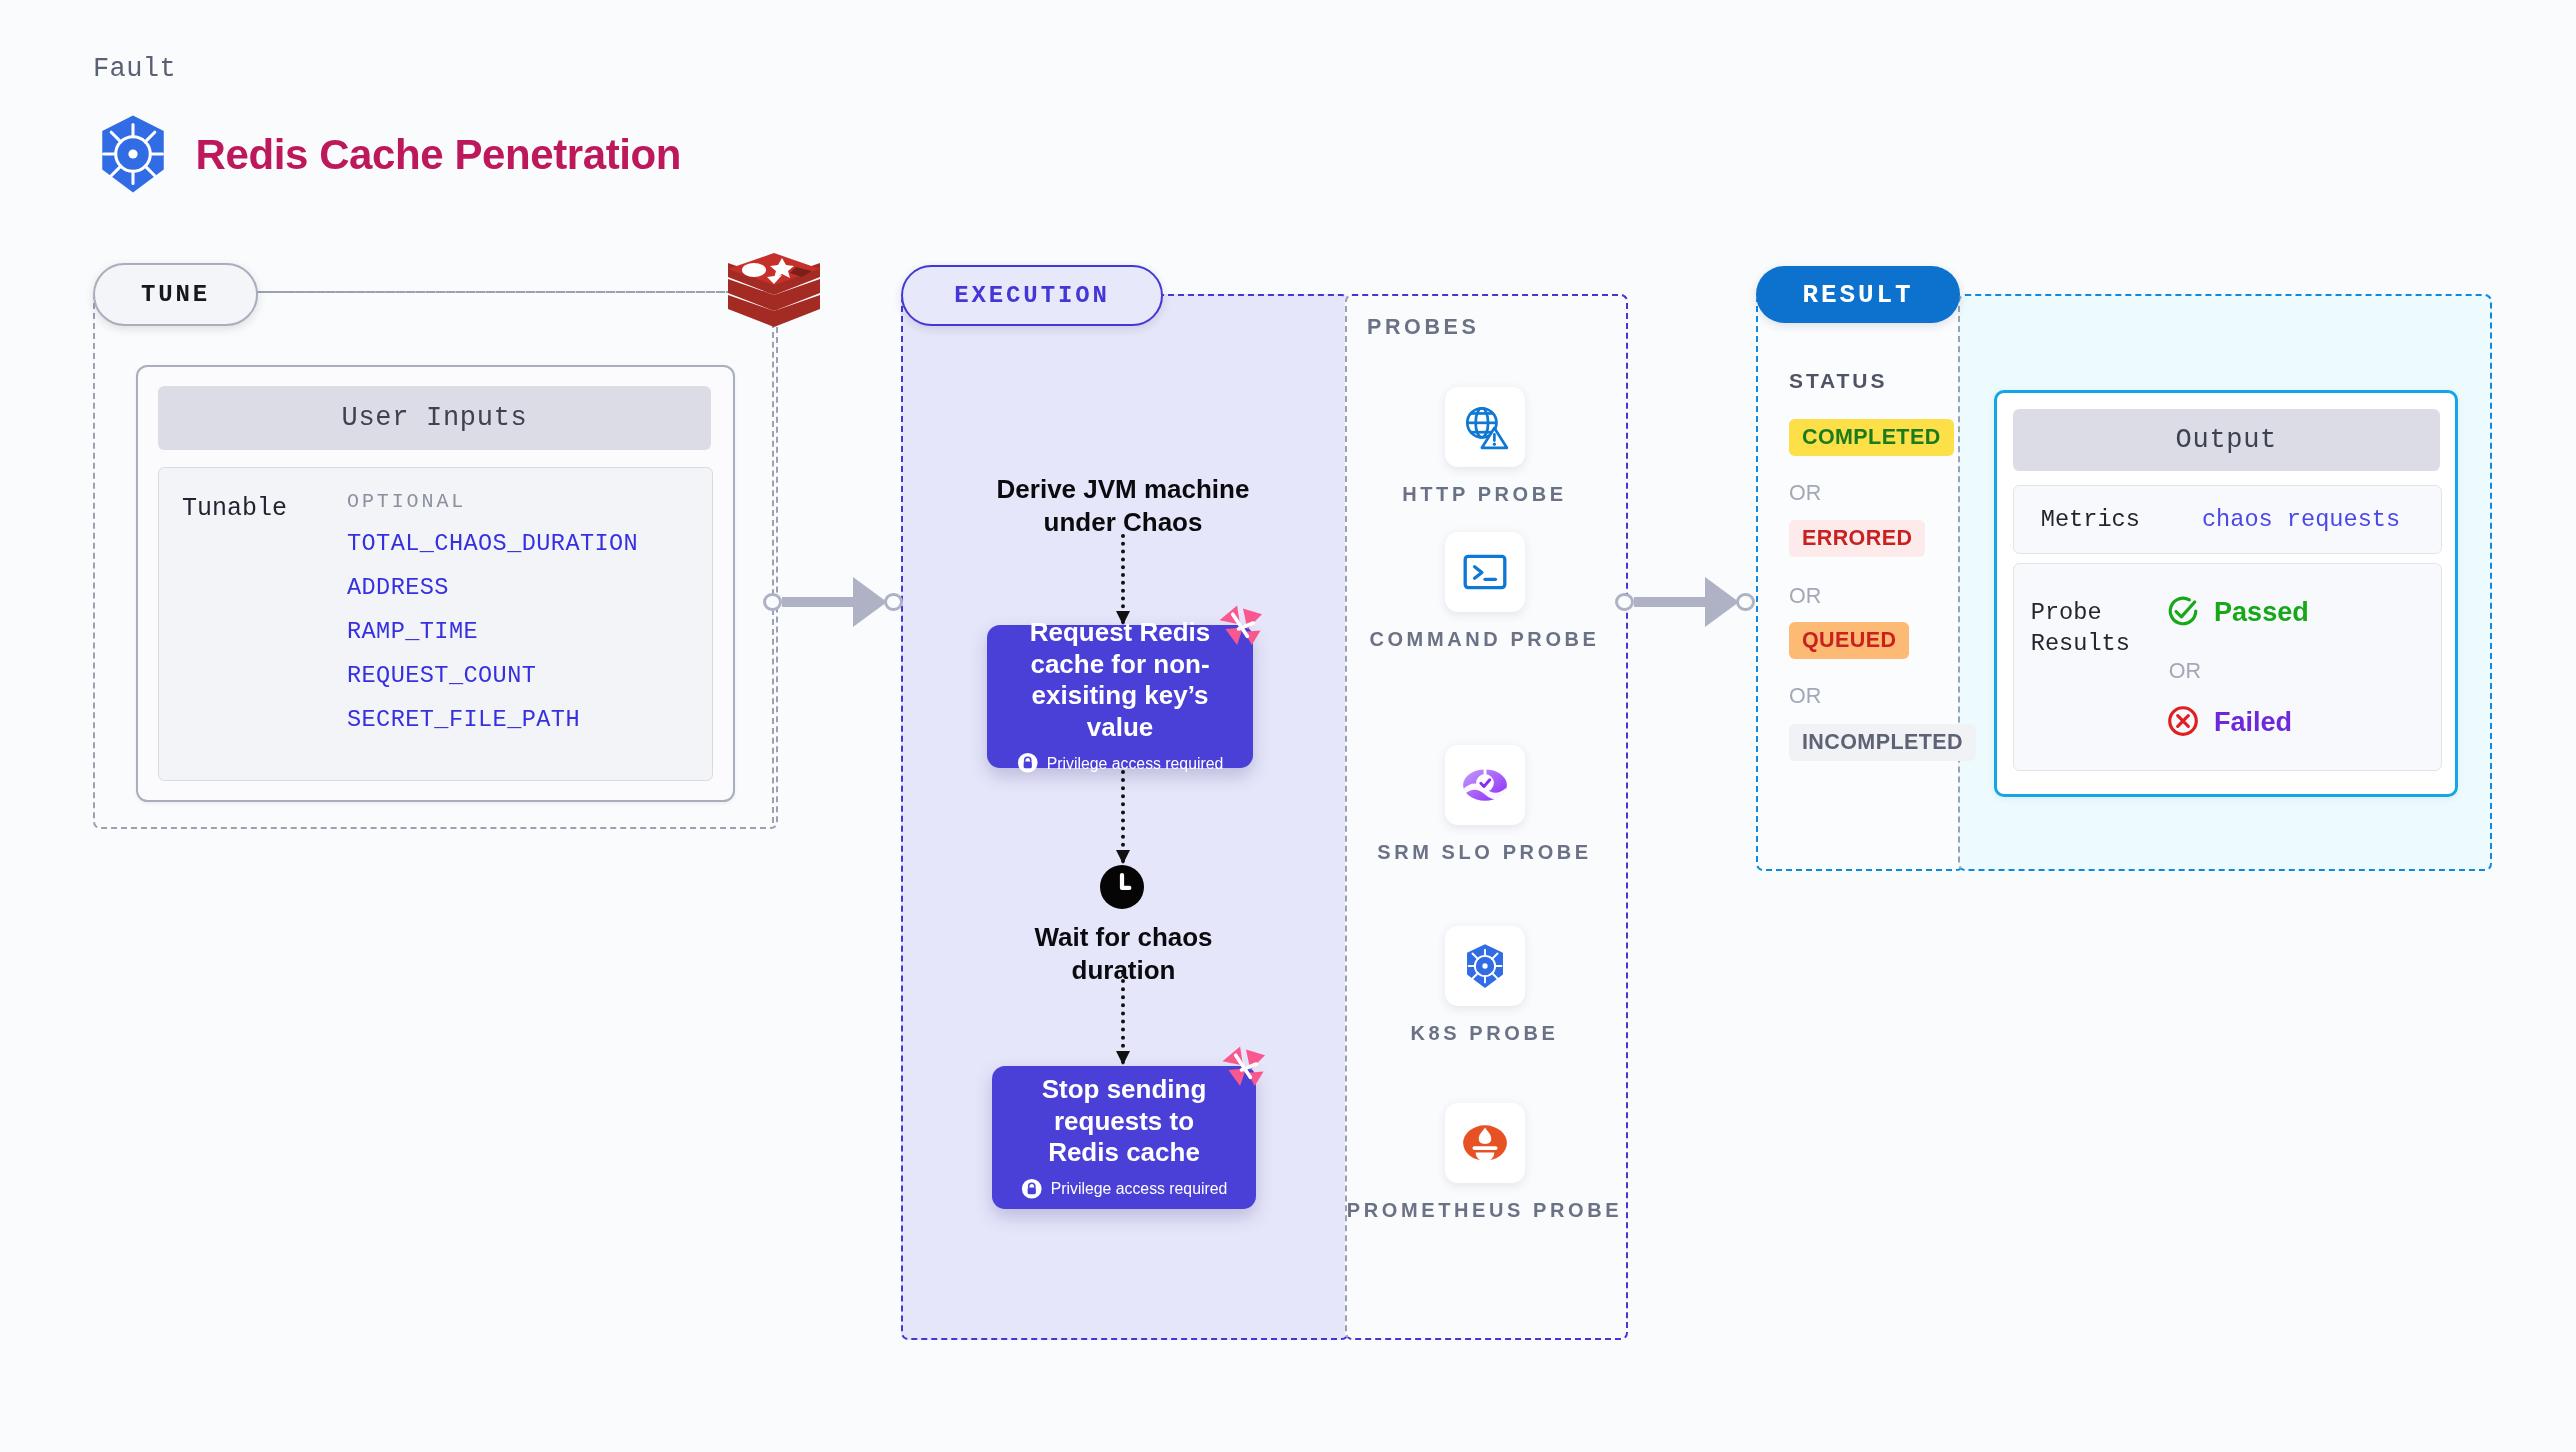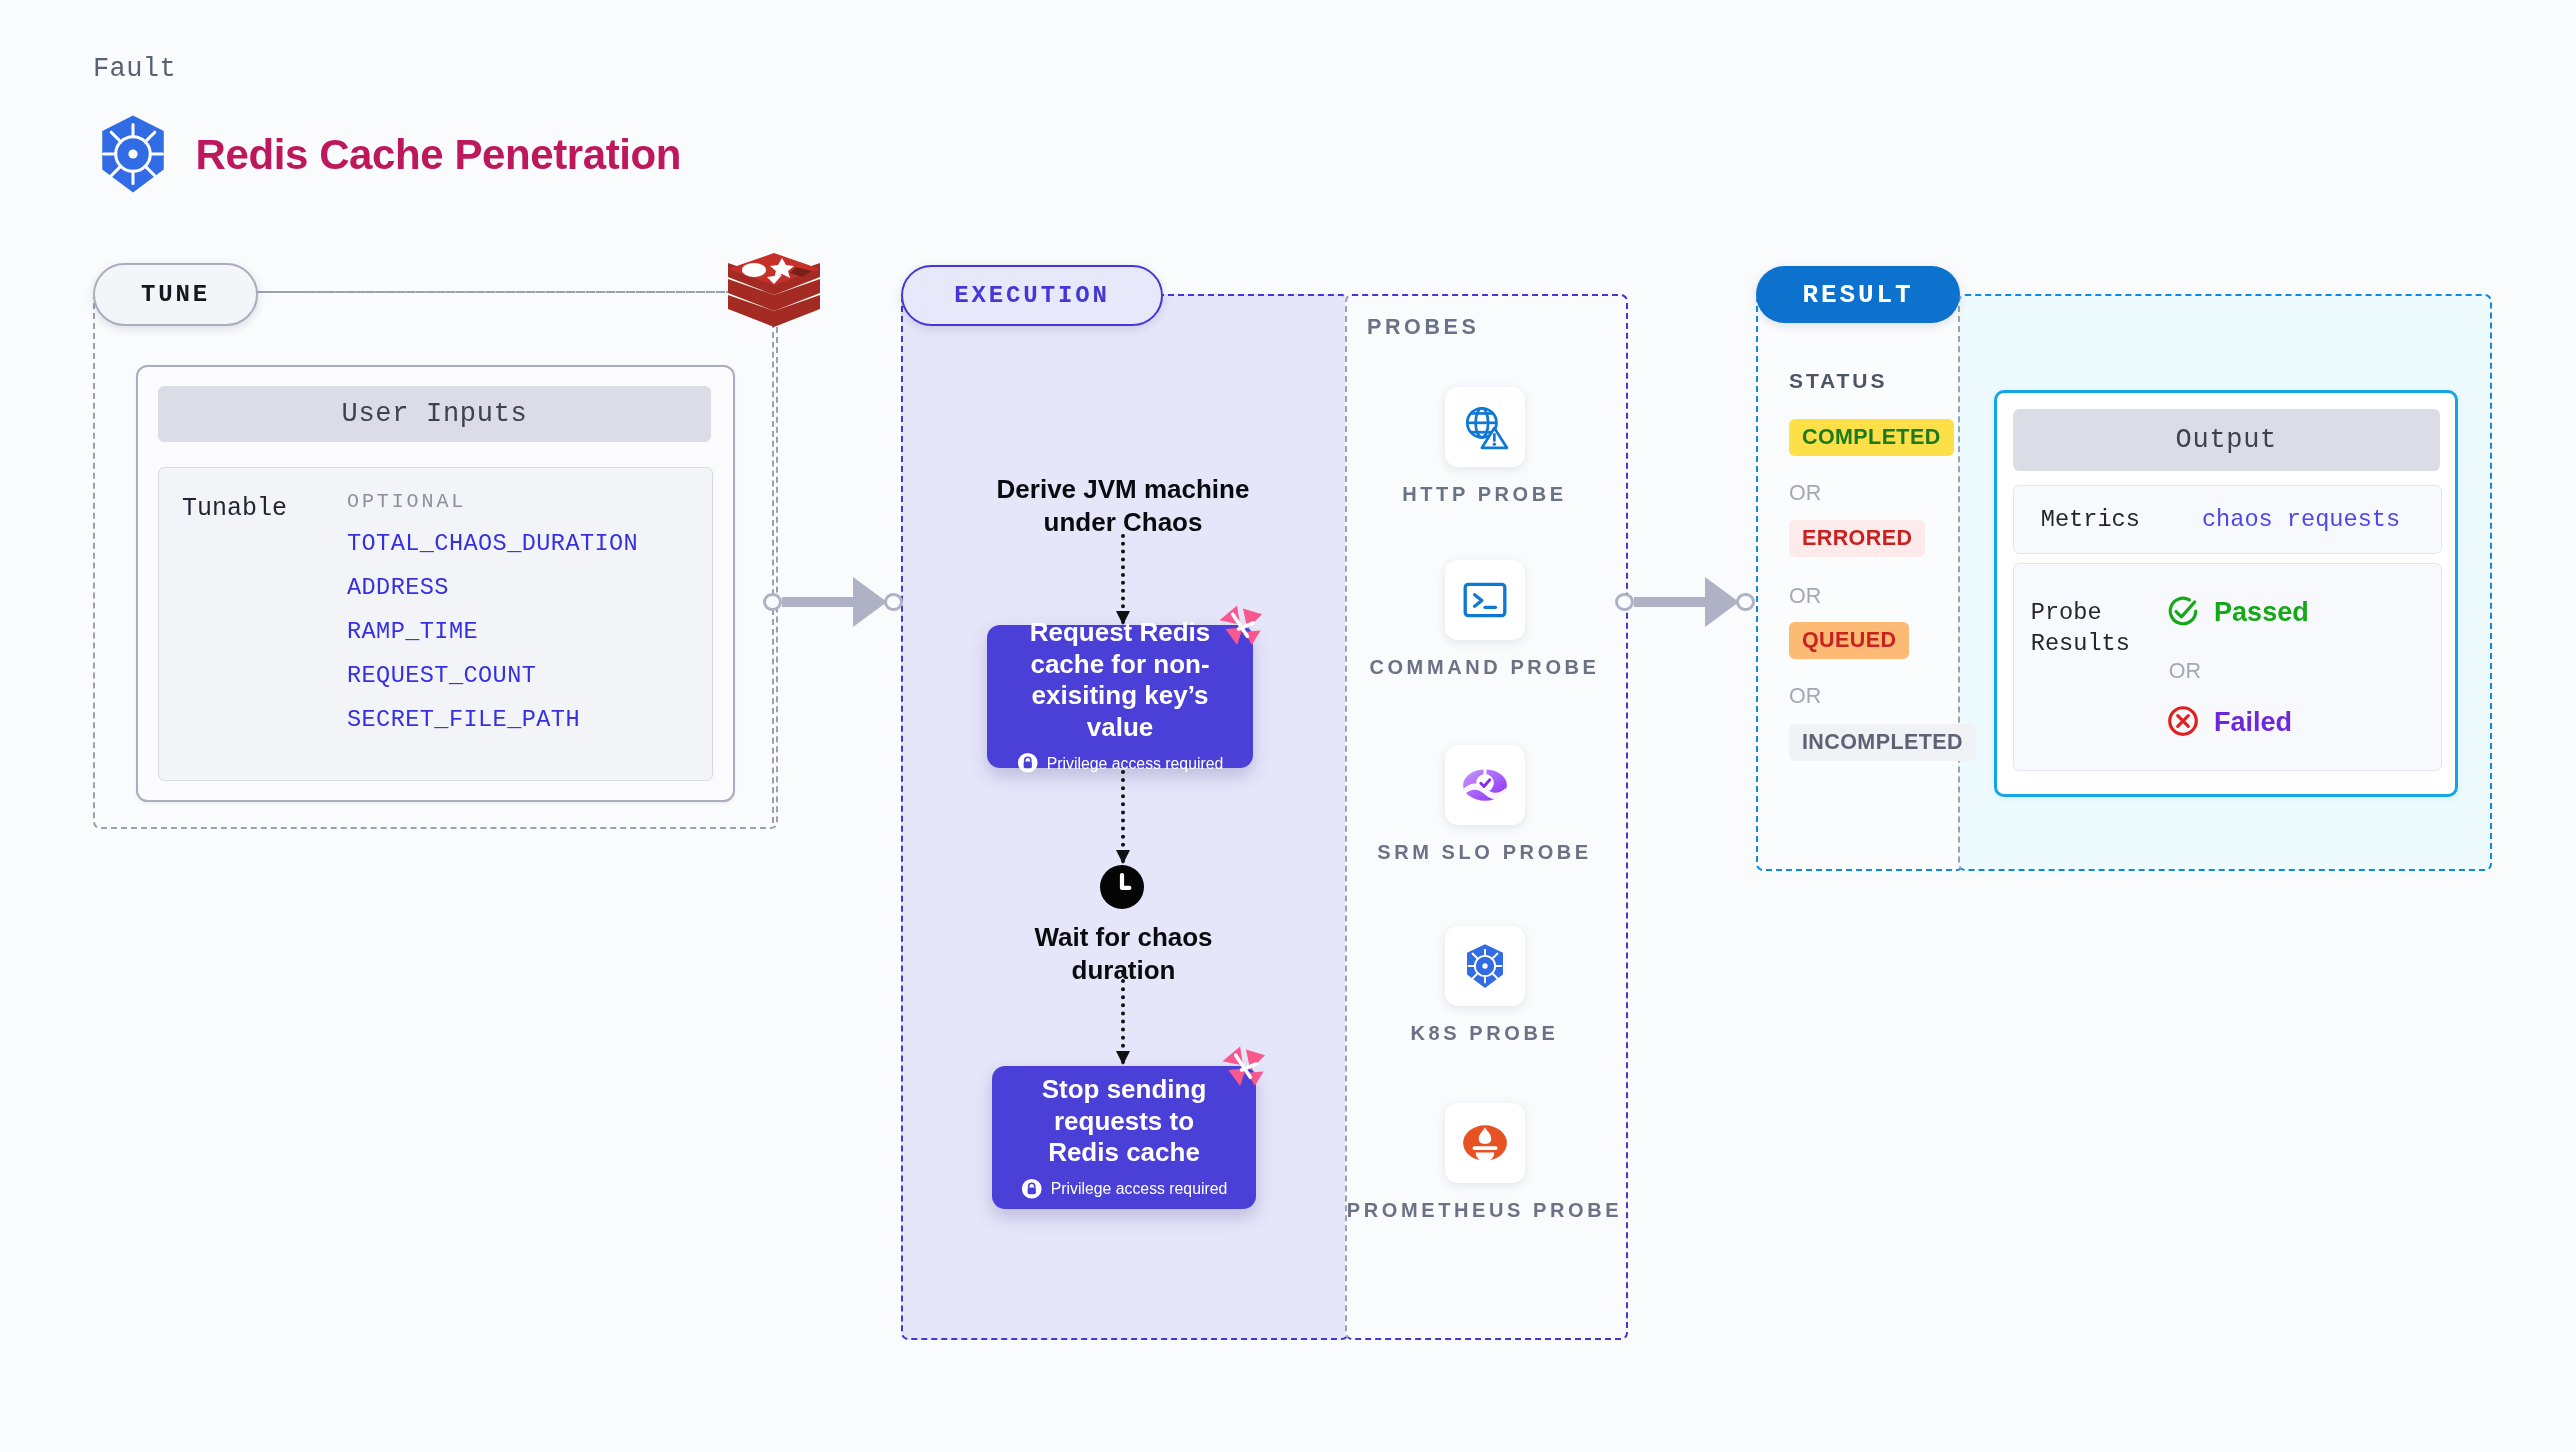--- a/index.html
+++ b/index.html
@@ -58,21 +58,21 @@
   }
   #redis-logo{position:absolute;left:724px;top:251px;width:100px;height:90px;}
 
   
   #user-inputs-card{
     position:absolute;left:136px;top:365px;width:595px;height:433px;
     background:#fbfbfd;border:2.1px solid #a9aebd;border-radius:11.5px;
     box-shadow:0 1.4px 3.6px rgba(20,30,60,.06);
   }
   #user-inputs-header{
-    position:absolute;left:20px;top:18.6px;width:553px;height:56px;
+    position:absolute;left:20px;top:18.6px;width:553px;height:64px;
     background:#dcdce6;border-radius:6.4px;
     display:flex;align-items:center;justify-content:center;
     font-family:"Liberation Mono",monospace;font-size:27px;color:#3d4250;letter-spacing:0.7px;
   }
   #tunable-panel{
     position:absolute;left:20px;top:100px;width:553px;height:312px;
     background:#f3f4f7;border:1.4px solid #d8dae1;border-radius:6.4px;
   }
   #tunable-label{
     position:absolute;left:23px;top:26px;
@@ -210,21 +210,21 @@
     width:80px;height:80px;background:#fff;border-radius:13px;
     box-shadow:0 2.9px 10px rgba(30,45,80,.10);
     display:flex;align-items:center;justify-content:center;
   }
   .probe-tile svg{width:50px;height:50px;}
   .probe-name{
     margin-top:14.3px;text-align:center;font-size:20px;font-weight:700;
     color:#6b7285;letter-spacing:3.6px;line-height:1.35;
   }
   #probe-0{left:1345px;top:387px;}
-  #probe-1{left:1345px;top:560px;justify-content:center;}
+  #probe-1{left:1345px;top:532px;justify-content:center;}
   #probe-2{left:1345px;top:745px;}
   #probe-3{left:1345px;top:926px;}
   #probe-4{left:1345px;top:1103px;}
 </style>
 </head>
 <body>
 
 
 
 

